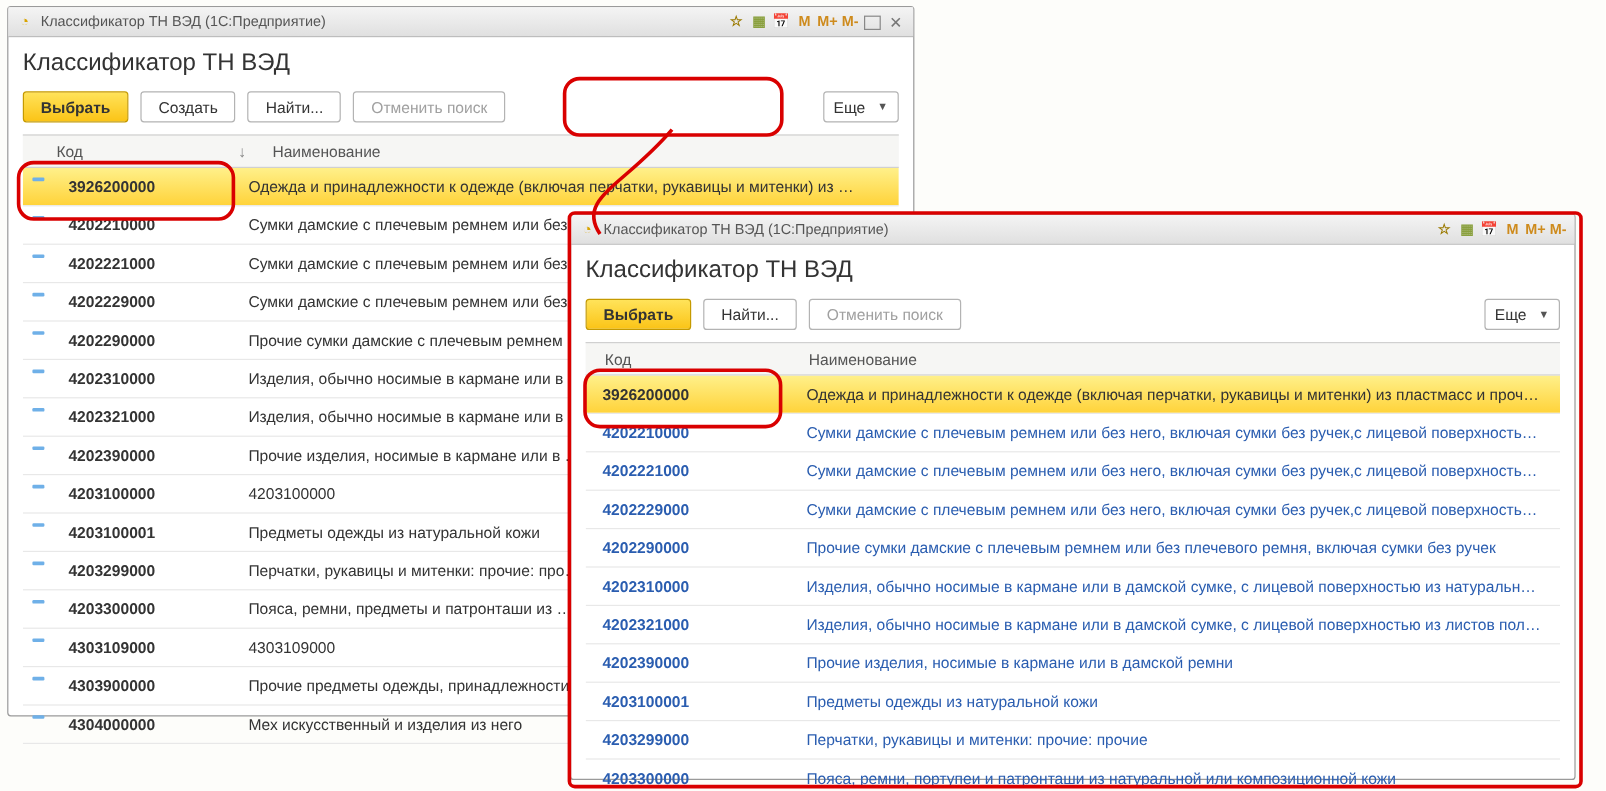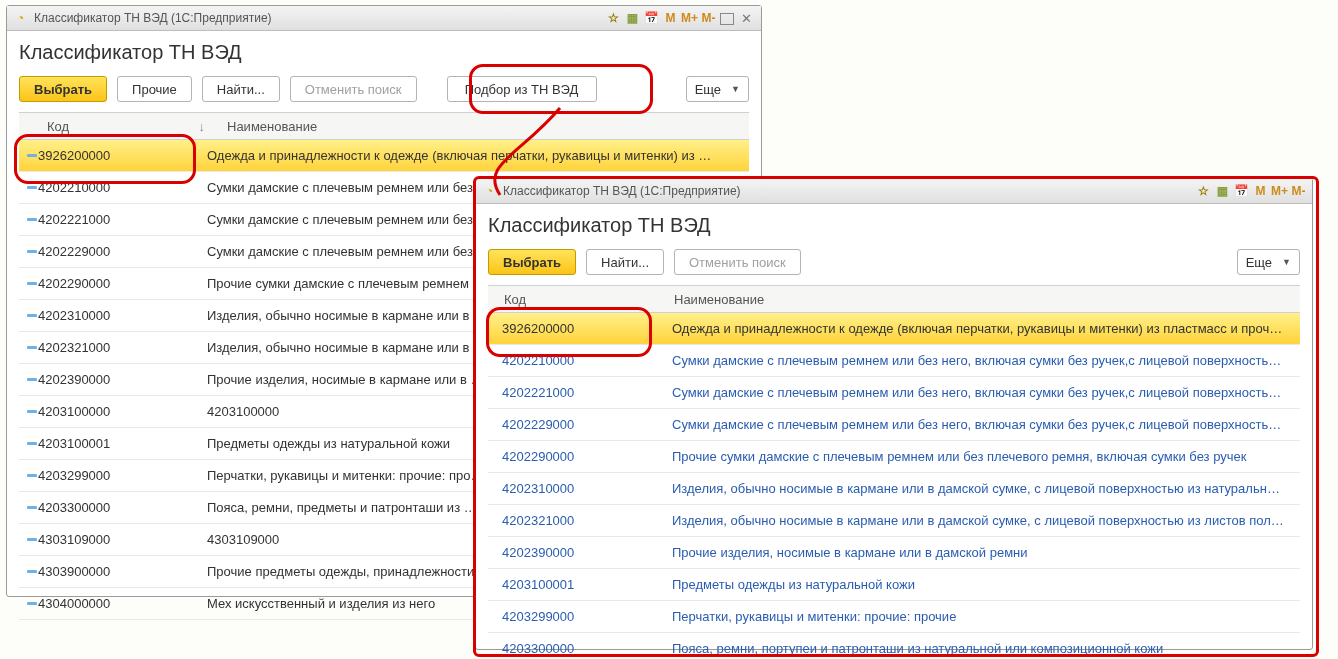--- a/index.html
+++ b/index.html
@@ -28,21 +28,21 @@
   .table-head{display:flex;border-top:1px solid #d0d0d0;border-bottom:1px solid #d0d0d0;
               background:#f6f6f4;height:26px;align-items:center;font-size:13px;color:#555;}
   .col-code{width:170px;padding-left:28px;display:flex;align-items:flex-end;}
   .col-name{flex:1;padding-left:10px;}
   .sort-ind{margin-left:auto;margin-right:12px;color:#888;}
   .rows{overflow:hidden;}
   .row{display:flex;height:31px;align-items:center;border-bottom:1px solid #e8e8e8;
        font-size:13px;color:#333;}
   .row.sel{background:linear-gradient(#fff08a,#ffd33a);}
   .row.link .cell{color:#2a5db0;}
-  .cell-code{width:170px;padding-left:8px;display:flex;align-items:center;gap:1px;}
+  .cell-code{width:170px;padding-left:8px;display:flex;align-items:flex-start;gap:20px;font-weight:bold;}
   .dash{width:10px;height:3px;background:#6fb0e8;border-radius:1px;flex-shrink:0;}
   .cell-name{flex:1;padding-left:10px;white-space:nowrap;overflow:hidden;text-overflow:ellipsis;
              padding-right:15px;}
   .highlight{position:absolute;border:3px solid #d90000;border-radius:14px;pointer-events:none;}
   svg.connector{position:absolute;pointer-events:none;}
   .pad12{padding-left:12px;padding-right:12px;}
   .w2 .col-code{width:160px;padding-left:16px;}
   .w2 .cell-code{width:160px;padding-left:14px;}
 </style>
 </head>
@@ -61,24 +61,23 @@
       <span class="tb-ico" style="color:#ce8b1d;font-weight:bold;">M</span>
       <span class="tb-ico" style="color:#ce8b1d;font-weight:bold;">M+</span>
       <span class="tb-ico" style="color:#ce8b1d;font-weight:bold;">M-</span>
       <span class="tb-btn rect"></span>
       <span class="tb-btn">✕</span>
     </div>
   </div>
   <div class="header">Классификатор ТН ВЭД</div>
   <div class="toolbar">
     <button class="btn primary">Выбрать</button>
-    <button class="btn">Прочие</button>
+    <button class="btn">Создать</button>
     <button class="btn">Найти...</button>
     <button class="btn disabled">Отменить поиск</button>
-    <button class="btn" style="margin-left:20px;width:150px;">Подбор из ТН ВЭД</button>
     <div style="flex:1"></div>
     <button class="btn more">
       <span>Еще</span>
       <span class="caret">▼</span>
     </button>
   </div>
   <div class="pad12">
     <div class="table-head">
       <div class="col-code">
         <span>Код</span>

